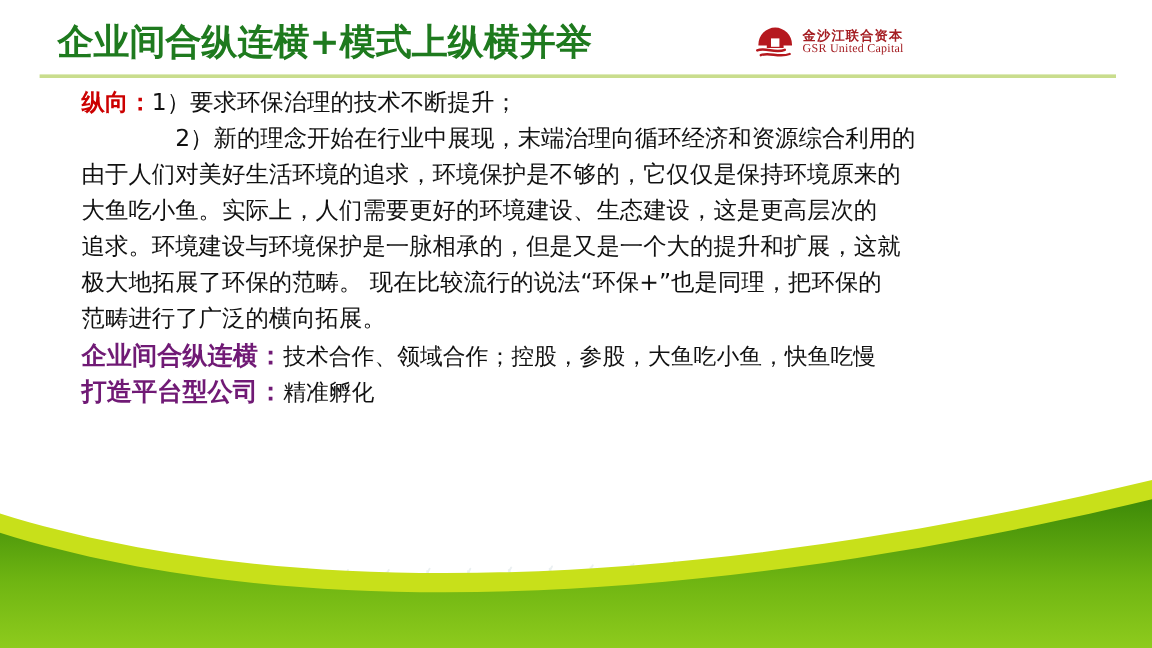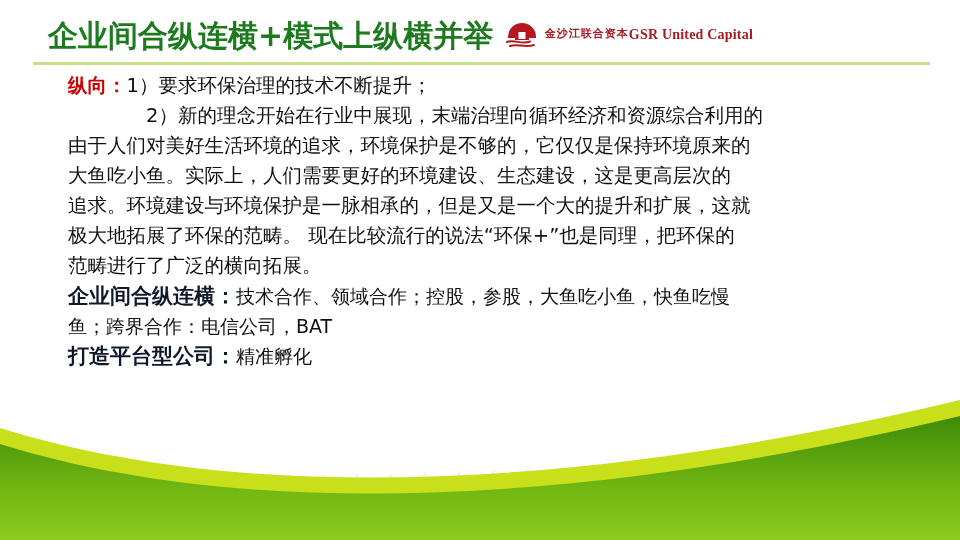--- a/index.html
+++ b/index.html
@@ -55,37 +55,37 @@
     align-items: center;
     gap: 6px;
   }
   #logo-mark {
     width: 34px;
     height: 30px;
     flex: 0 0 auto;
   }
   #logo-text {
     display: flex;
+    flex-direction: column;
     justify-content: space-between;
     line-height: 1.05;
   }
   #logo-cn {
     font-size: 11px;
     font-weight: bold;
     color: #a41d22;
     letter-spacing: 1px;
     white-space: nowrap;
   }
   #logo-en {
-    font-size: 14px;
+    font-size: 10px;
     color: #a41d22;
     font-family: "Liberation Serif", "DejaVu Serif", serif;
     white-space: nowrap;
     letter-spacing: 0.2px;
-    font-weight: bold;
   }
 
   
   #body-copy {
     position: absolute;
     left: 40px;
     top: 71px;
     width: 890px;
     font-size: 19.5px;
     line-height: 30px;
@@ -94,21 +94,21 @@
   .ln {
     white-space: pre;
     height: 30px;
     margin-left: 28px;
   }
   .lbl-red {
     color: #cc0000;
     font-weight: bold;
   }
   .lbl-red-lg {
-    color: #0f172a;
+    color: #701a75;
     font-weight: bold;
     font-size: 21px;
   }
   .body-sm {
     font-size: 19px;
   }
 
   
   #decor {
     position: absolute;
@@ -150,21 +150,20 @@
     <div class="ln"><span class="lbl-red">纵向：</span><span>1）要求环保治理的技术不断提升；</span></div>
     <div class="ln"><span style="display:inline-block;width:78px"></span><span>2）新的理念开始在行业中展现，末端治理向循环经济和资源综合利用的</span></div>
 
     <div class="ln"><span>由于人们对美好生活环境的追求，环境保护是不够的，它仅仅是保持环境原来的</span></div>
     <div class="ln"><span>大鱼吃小鱼。实际上，人们需要更好的环境建设、生态建设，这是更高层次的</span></div>
     <div class="ln"><span>追求。环境建设与环境保护是一脉相承的，但是又是一个大的提升和扩展，这就</span></div>
     <div class="ln"><span>极大地拓展了环保的范畴。 现在比较流行的说法“环保+”也是同理，把环保的</span></div>
     <div class="ln"><span>范畴进行了广泛的横向拓展。</span></div>
 
     <div class="ln"><span class="lbl-red-lg">企业间合纵连横：</span><span class="body-sm">技术合作、领域合作；控股，参股，大鱼吃小鱼，快鱼吃慢</span></div>
-    <div class="ln"><span class="body-sm">鱼；跨界合作：电信公司，BAT</span></div>
 
     <div class="ln"><span class="lbl-red-lg">打造平台型公司：</span><span class="body-sm">精准孵化</span></div>
   </div>
 
   <svg id="decor" viewBox="0 0 960 160" preserveAspectRatio="none">
     <defs>
       <linearGradient id="gGreen" x1="0" y1="0" x2="0" y2="1">
         <stop offset="0%" stop-color="#3d8a08"></stop>
         <stop offset="55%" stop-color="#6fb512"></stop>
         <stop offset="100%" stop-color="#8ecb1d"></stop>

